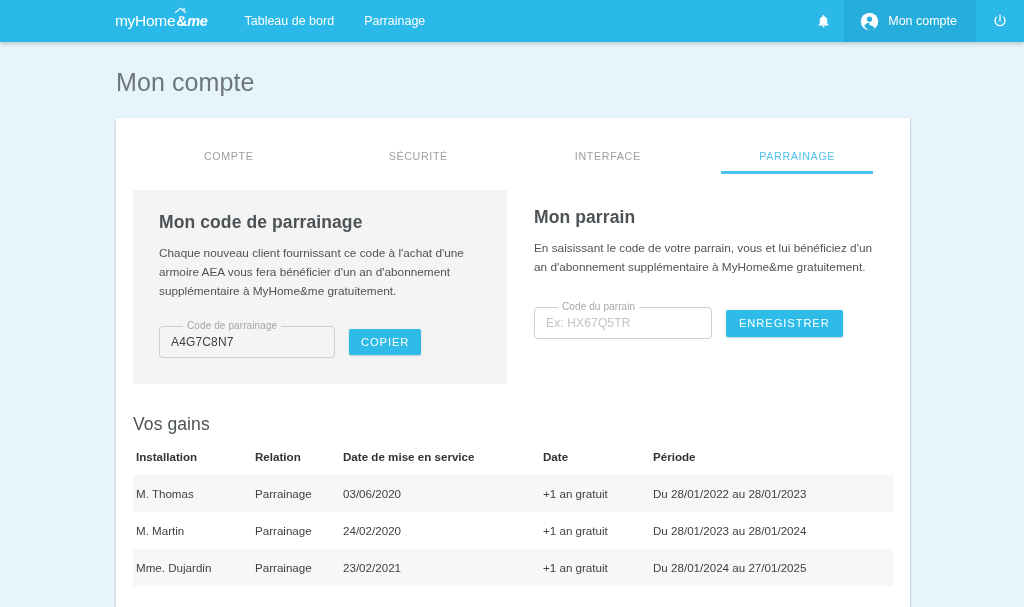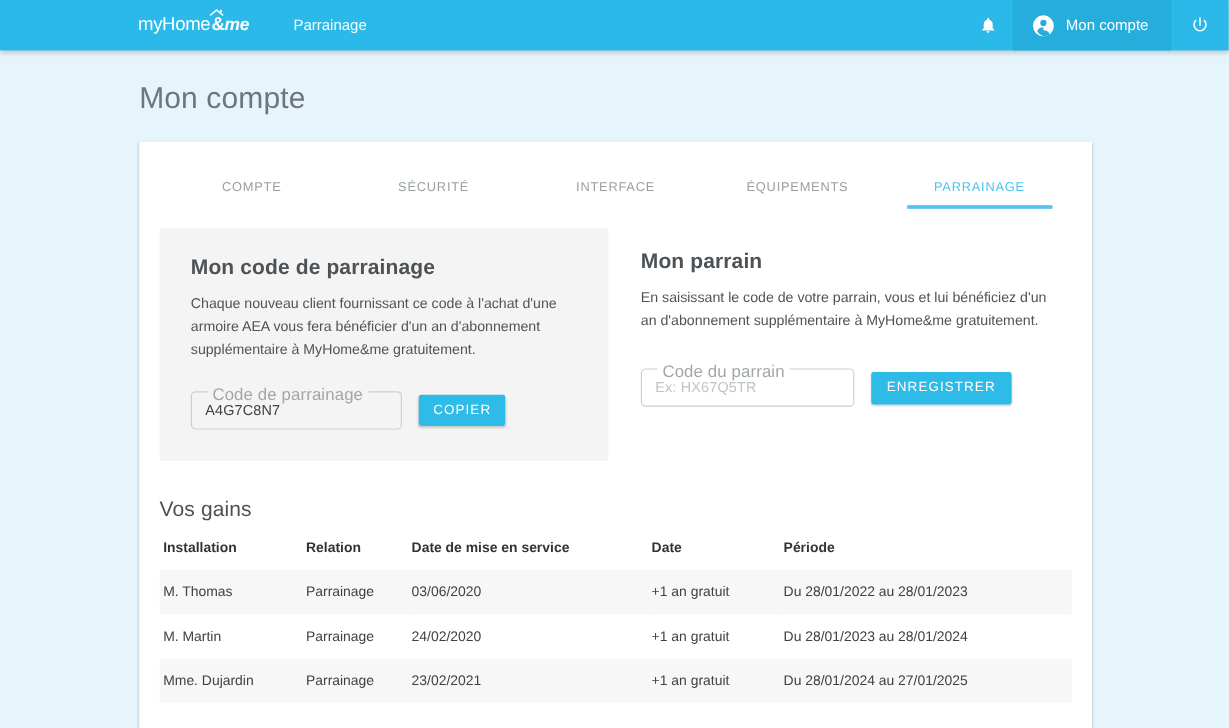--- a/index.html
+++ b/index.html
@@ -197,24 +197,24 @@
     height: 32px;
     display: flex;
     align-items: center;
     padding: 0 11px;
   }
   .mfield.w-left { width: 176px; }
   .mfield.w-right { width: 178px; }
   .mfield .mlabel {
     position: absolute;
     top: -6px;
-    left: 13px;
+    left: 23px;
     background: #f4f4f4;
     padding: 0 4px;
-    font-size: 14px;
+    font-size: 10px;
     color: #a2a7aa;
     line-height: 1;
     letter-spacing: 0.1px;
   }
   .panel-right .mfield .mlabel { background: #ffffff; }
   .mvalue {
     font-size: 12px;
     color: #3d4245;
     letter-spacing: 0.15px;
   }
@@ -293,20 +293,21 @@
       <span class="bm-amp">
         <svg class="bm-roof" viewBox="0 0 13 9">
           <path d="M6.5 0.6 L12.4 5.4 L11.6 6.3 L6.5 2.1 L1.4 6.3 L0.6 5.4 Z" fill="#ffffff"></path>
           <rect x="9.3" y="1.2" width="1.5" height="2.3" fill="#ffffff"></rect>
         </svg>
         <span>&amp;</span>
       </span>
       <span class="bm-me">me</span>
     </div>
 
+    <a class="nav-link" href="#">Tableau de bord</a>
     <a class="nav-link" href="#">Parrainage</a>
   </div>
 
   <div class="nav-right">
     <div class="nav-icon-btn">
       <svg width="15" height="16" viewBox="0 0 24 24">
         <path fill="#ffffff" d="M12 22c1.1 0 2-.9 2-2h-4c0 1.1.9 2 2 2zm6-6v-5c0-3.07-1.63-5.64-4.5-6.32V4a1.5 1.5 0 0 0-3 0v.68C7.64 5.36 6 7.92 6 11v5l-2 2v1h16v-1l-2-2z"></path>
       </svg>
     </div>
 
@@ -331,21 +332,20 @@
 <div class="page">
 
   <h1 class="page-title">Mon compte</h1>
 
   <div class="card">
 
     <div class="tabs">
       <div class="tab">COMPTE</div>
       <div class="tab">SÉCURITÉ</div>
       <div class="tab">INTERFACE</div>
-      <div class="tab">ÉQUIPEMENTS</div>
       <div class="tab active">PARRAINAGE</div>
     </div>
 
     <div class="panels">
 
       <div class="panel-left">
         <div class="panel-h">Mon code de parrainage</div>
         <div class="panel-p">Chaque nouveau client fournissant ce code à l'achat d'une armoire AEA vous fera bénéficier d'un an d'abonnement supplémentaire à MyHome&amp;me gratuitement.</div>
 
         <div class="field-row fieldwrap-left">

